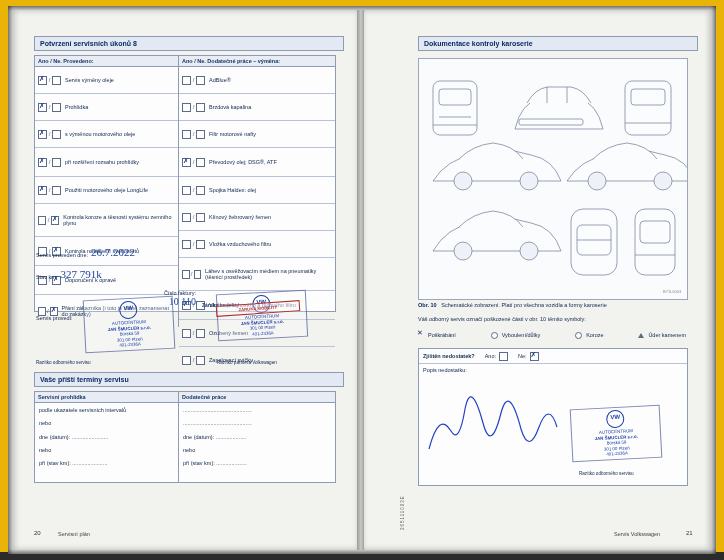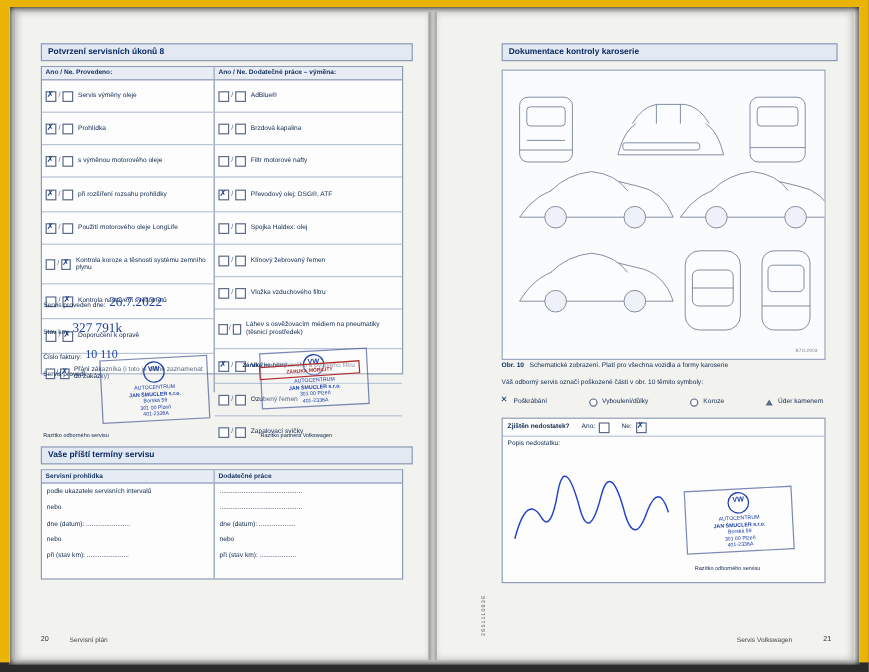--- a/index.html
+++ b/index.html
@@ -194,21 +194,21 @@
 
       <div style="position:absolute;left:24px;top:236px;width:160px;">
         <div style="display:flex;align-items:flex-end;margin-bottom:10px;">
           <span class="txt">Servis proveden dne:</span>
           <span class="hand" style="font-size:11px;margin-left:3px;">26.7.2022</span>
         </div>
         <div style="display:flex;align-items:flex-end;margin-bottom:10px;">
           <span class="txt">Stav km:</span>
           <span class="hand" style="font-size:11px;margin-left:3px;">327 791k</span>
         </div>
-        <div style="display:flex;align-items:flex-end;margin-bottom:8px;">
+        <div style="display:flex;align-items:flex-end;margin-bottom:8px;flex-direction:column;">
           <span class="txt">Číslo faktury:</span>
           <span class="hand" style="font-size:10px;margin-left:3px;">10 110</span>
         </div>
         <div style="display:flex;align-items:flex-end;">
           <span class="txt">Servis provedl:</span>
         </div>
       </div>
 
       <div class="txt" style="position:absolute;left:190px;top:293px;font-size:5px;font-weight:bold;color:#12305f;">Záruka mobility</div>
 

